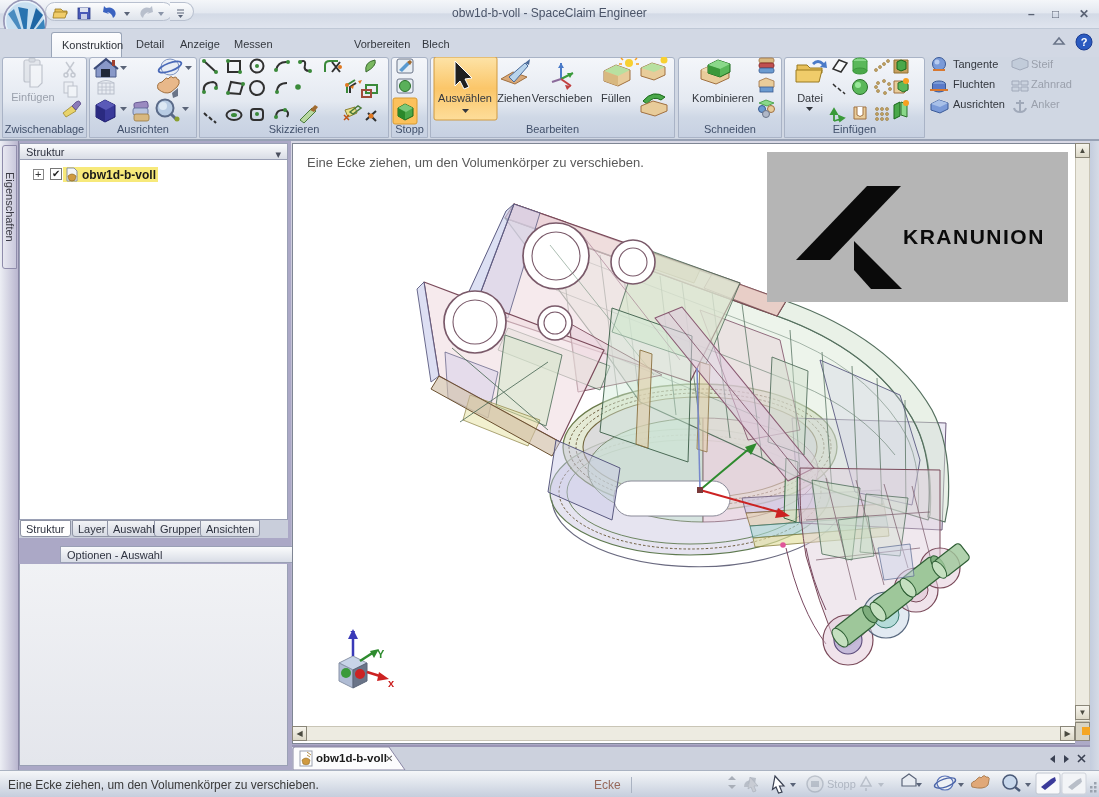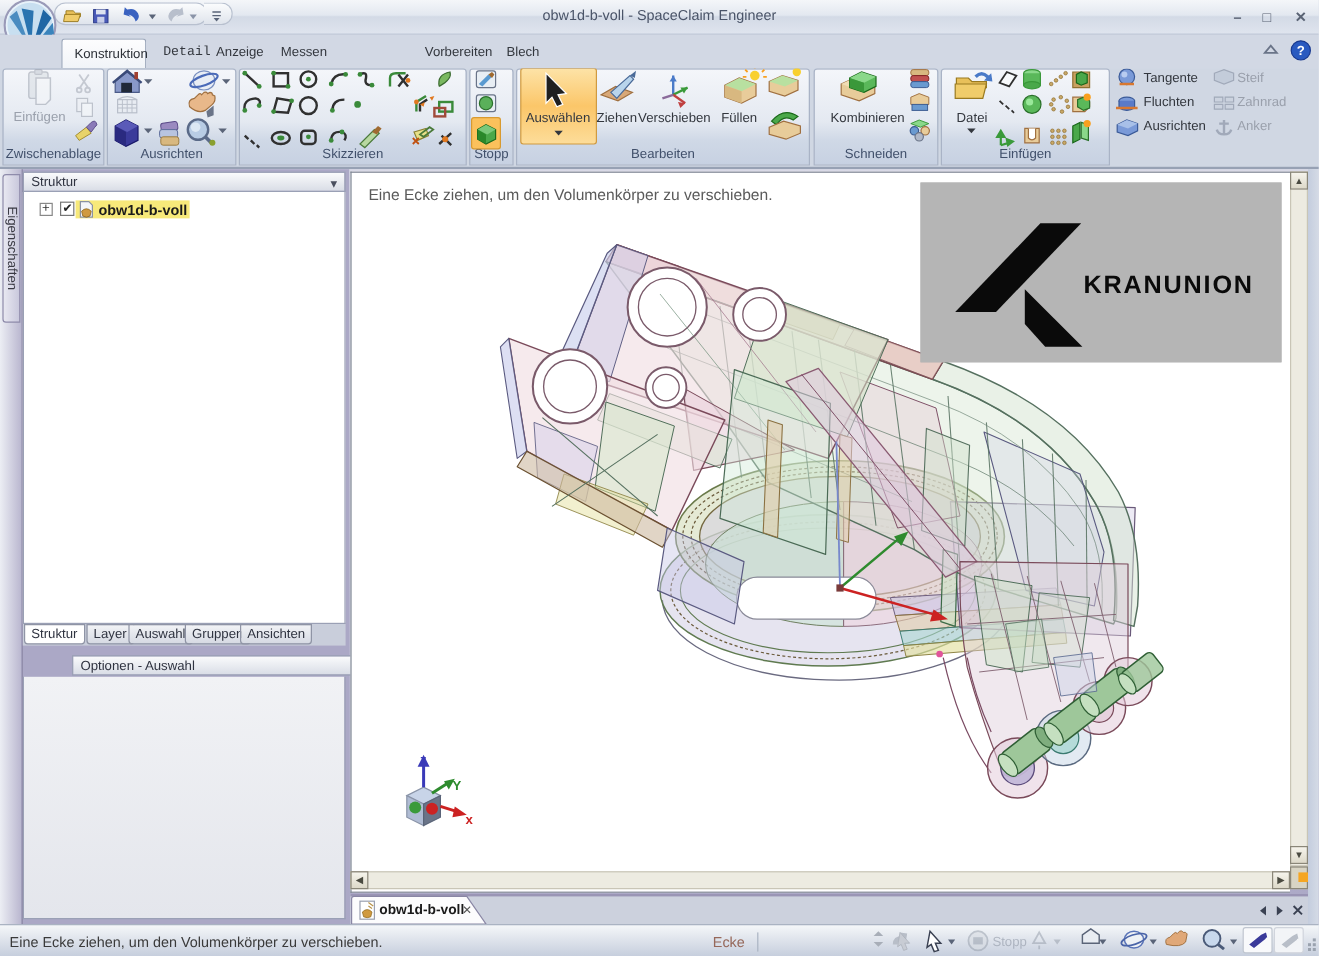--- a/index.html
+++ b/index.html
@@ -112,21 +112,21 @@
 <div class="abs winbtn" style="left:1052px;">□</div>
 <div class="abs winbtn" style="left:1079px;">✕</div>
 <svg class="abs" style="left:1040px;top:30px;z-index:5;" width="59" height="26" viewBox="0 0 59 26">
   <path d="M14 14 l5 -6 l5 6 z" fill="none" stroke="#6a7488" stroke-width="1.5"></path>
   <circle cx="44" cy="12" r="8" fill="#2a5ac0" stroke="#1a3a90" stroke-width="1"></circle>
   <text x="44" y="16" font-size="11" font-weight="bold" fill="#fff" text-anchor="middle">?</text>
 </svg>
 
 <div class="abs" id="tabrow">
   <div class="rtab active" style="left:51px; width:71px; text-align:center;">Konstruktion</div>
-  <div class="rtab" style="left:126px;font-family:Liberation Mono, monospace;">Detail</div>
+  <div class="rtab" style="left:126px;">Detail</div>
   <div class="rtab" style="left:170px;">Anzeige</div>
   <div class="rtab" style="left:224px;">Messen</div>
   <div class="rtab" style="left:275px;margin-top:40px;">Reparieren</div>
   <div class="rtab" style="left:344px;">Vorbereiten</div>
   <div class="rtab" style="left:412px;">Blech</div>
 </div>
 
 <div class="abs" id="ribbon">
   <div class="group" style="left:2px; width:85px;">
       <div class="glabel">Zwischenablage</div>

